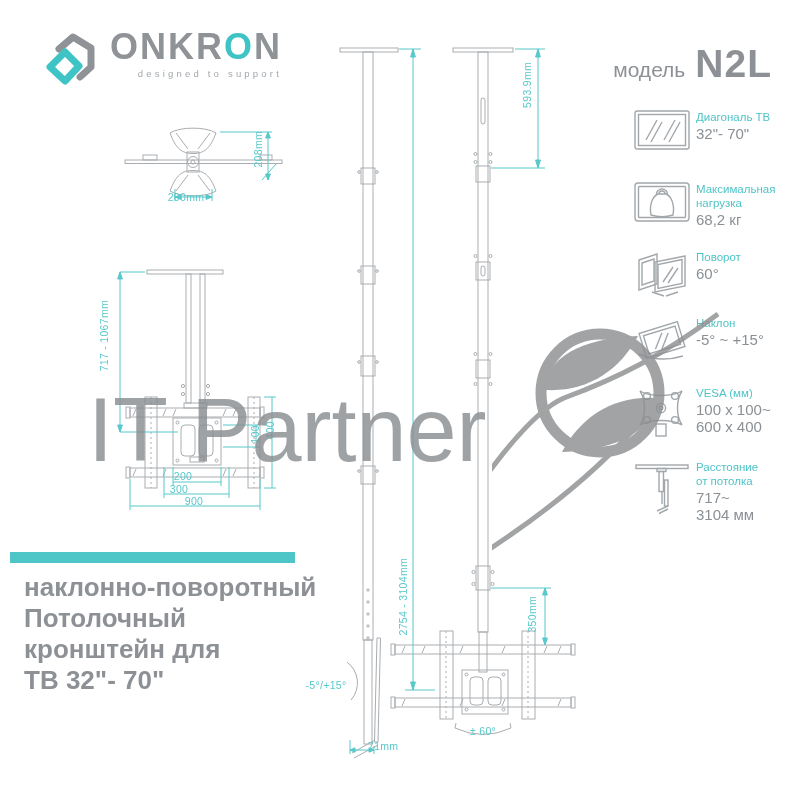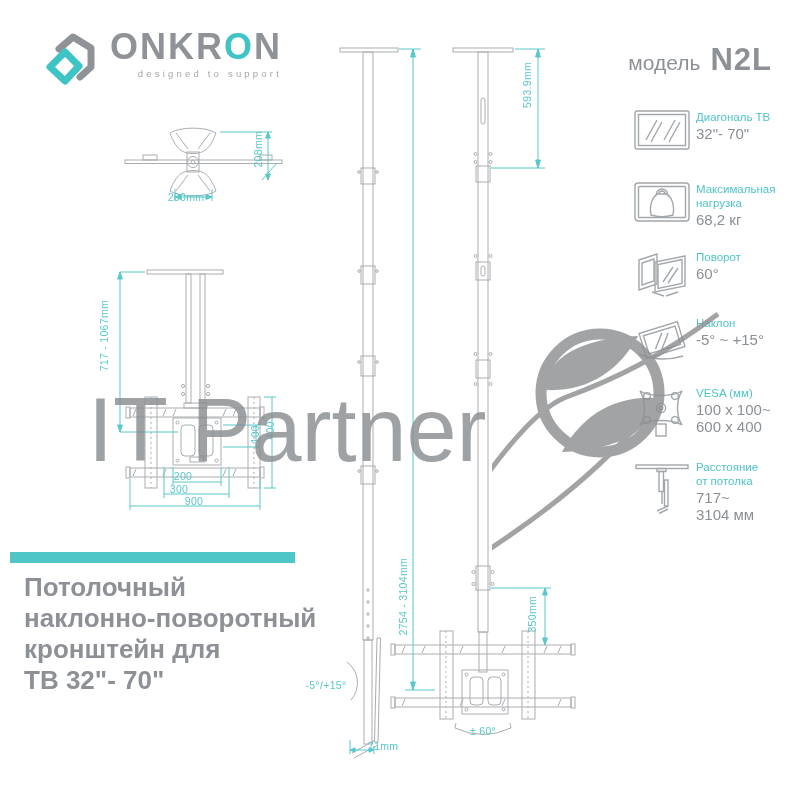--- a/index.html
+++ b/index.html
@@ -6,21 +6,21 @@
   .canvas{position:relative;width:800px;height:790px;background:#ffffff;overflow:hidden;
           font-family:Liberation Sans, sans-serif;}
   
   .logo{position:absolute;left:38px;top:28px;display:flex;align-items:flex-start;}
   .logo-text{margin-left:8px;}
   .brand-line{font-size:36px;font-weight:bold;letter-spacing:2px;color:#8f9397;line-height:38px;}
   .brand-accent{color:#3fc4c6;}
   .tagline{font-size:9.5px;letter-spacing:3.2px;color:#a3a8ac;text-align:right;margin-top:2px;}
   .model{position:absolute;right:28px;top:42px;display:flex;align-items:baseline;color:#8d9196;}
   .model-label{font-size:21px;margin-right:10px;}
-  .model-value{font-size:31px;font-weight:bold;letter-spacing:1px;}
+  .model-value{font-size:39px;font-weight:bold;letter-spacing:1px;}
   
   .spec-row{position:absolute;left:634px;width:168px;display:flex;align-items:flex-start;}
   .spec-icon{width:62px;flex:0 0 62px;}
   .spec-text{padding-top:0;}
   .spec-label{font-size:11.5px;line-height:14px;color:#4fc4c7;white-space:pre-line;}
   .spec-value{font-size:15px;line-height:17px;color:#8b9095;white-space:pre-line;margin-top:1px;}
   
   .draw{position:absolute;}
   .dim{position:absolute;font-size:10.5px;color:#58c8cb;text-align:center;letter-spacing:.3px;}
   .vdim{position:absolute;font-size:10.5px;color:#58c8cb;letter-spacing:.3px;
@@ -376,22 +376,22 @@
   </svg>
   <span class="vdim" style="left:397px;top:558px">2754 - 3104mm</span>
   <span class="vdim" style="left:521px;top:62px">593.9mm</span>
   <span class="vdim" style="left:526px;top:596px">350mm</span>
   <span class="dim" style="left:300px;top:679px;width:52px">-5°/+15°</span>
   <span class="dim" style="left:368px;top:740px;width:40px;text-align:left">71mm</span>
   <span class="dim" style="left:458px;top:725px;width:50px">± 60°</span>
 
   <div class="accent-bar"></div>
   <div class="page-title">
+    <span class="title-line">наклонно-поворотный</span>
     <span class="title-line">Потолочный</span>
-    <span class="title-line">наклонно-поворотный</span>
     <span class="title-line">кронштейн для</span>
     <span class="title-line">ТВ 32"- 70"</span>
   </div>
 
   <div class="watermark-text">IT Partner</div>
   <svg class="watermark-logo" width="228" height="268" viewBox="0 0 228 268">
     <g stroke="#8d8f91" fill="none">
       <circle cx="108" cy="95" r="59" stroke-width="11"></circle>
       <path d="M226,16 C170,58 126,80 72,100 C44,112 12,152 -16,192" stroke-width="5"></path>
       <path d="M150,122 C112,166 58,214 -26,266" stroke-width="5"></path>

